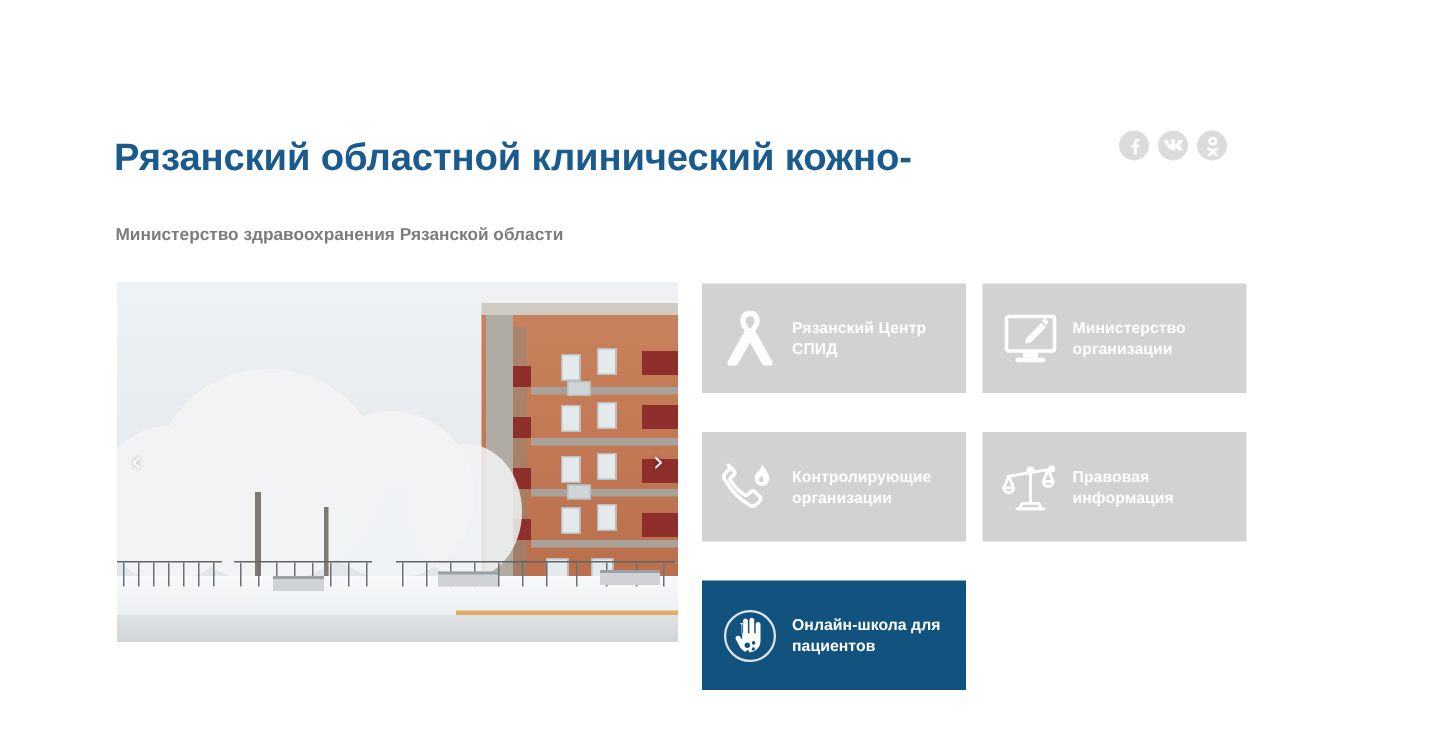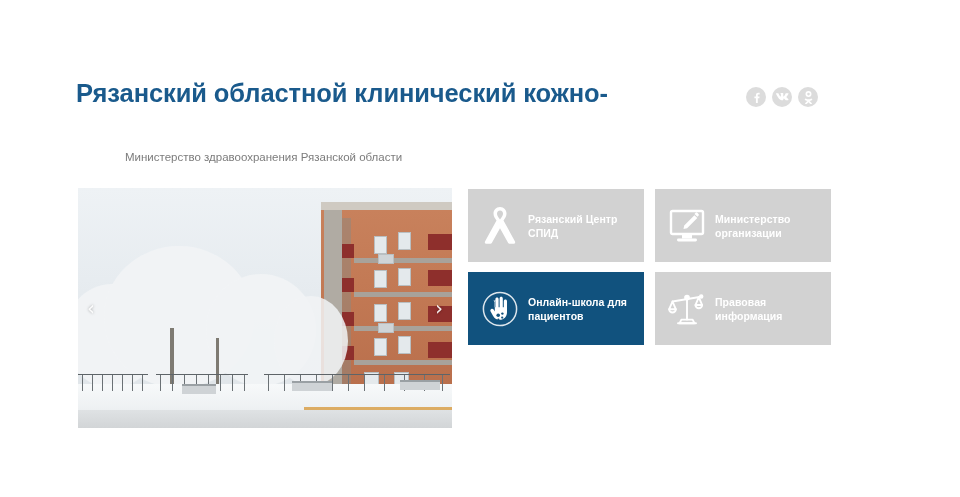--- a/index.html
+++ b/index.html
@@ -11,26 +11,25 @@
   }
   .page{position:relative;width:960px;height:497px;background:#fff;}
 
   
   .header{position:absolute;left:0;top:0;width:960px;height:180px;}
   .title{
     position:absolute;left:76px;top:78px;width:600px;
     color:#1a5a8c;font-size:25.5px;line-height:31px;font-weight:bold;
     letter-spacing:-0.1px;
   }
-  .title .ln{display:block;white-space:nowrap;}
+  .title .ln{display:block;white-space:nowrap;margin-top:12px;}
   .subtitle{
     position:absolute;left:77px;top:150px;
-    color:#7c7c7c;font-size:11.5px;line-height:14px;font-weight:normal;
+    color:#7c7c7c;font-size:11.5px;line-height:14px;font-weight:bold;
     white-space:nowrap;
-    margin-left:48px;
   }
 
   
   .social{position:absolute;left:746px;top:87px;display:flex;gap:6px;align-items:center;}
   .soc{
     width:20px;height:20px;border-radius:50%;background:#dcdcdc;
     display:flex;align-items:center;justify-content:center;
     color:#ffffff;font-size:12px;font-weight:bold;line-height:1;
     cursor:pointer;
   }
@@ -78,21 +77,21 @@
     text-shadow:0 0 3px rgba(0,0,0,.35);font-family:"DejaVu Sans",sans-serif;
   }
   .c-arrow.left{left:2px;}
   .c-arrow.right{right:2px;}
 
   
   .tiles{
     position:absolute;left:468px;top:189px;
     width:363px;height:239px;
     display:grid;grid-template-columns:176px 176px;grid-template-rows:73px 73px 73px;
-    gap:10px 11px;
+    gap:26px 11px;
   }
   .tile{
     background:#d2d2d2;display:flex;align-items:center;
     padding:0 8px 0 10px;box-sizing:border-box;cursor:pointer;
   }
   .tile.active{background:#11527e;}
   .tile .ico{
     width:44px;min-width:44px;height:44px;display:flex;align-items:center;justify-content:center;
     color:#ffffff;margin-right:6px;
   }
@@ -245,38 +244,33 @@
           <rect x="13" y="25.5" width="10" height="4" fill="#fff"></rect>
           <rect x="8" y="29.5" width="20" height="3" rx="1.4" fill="#fff"></rect>
         </svg>
       </div>
       <div class="lbl">
         <span>Министерство</span>
         <span>организации</span>
       </div>
     </div>
 
-
-
-    <div class="tile active">
-      <div class="ico">
-        <svg width="40" height="40" viewBox="0 0 40 40" aria-hidden="true">
-          <circle cx="20" cy="20" r="16.6" fill="none" stroke="#ffffff" stroke-width="1.5" opacity=".85"></circle>
-          <path fill="#fff" d="M12.8 11.4c.9 0 1.6.7 1.6 1.6v5.2h1V10c0-.9.7-1.6 1.6-1.6s1.6.7 1.6 1.6v8.2h1V9.4c0-.9.7-1.6 1.6-1.6s1.6.7 1.6 1.6v8.8h1v-6c0-.9.7-1.6 1.6-1.6s1.6.7 1.6 1.6v11c0 4.3-3 7.6-7.4 7.6-3.2 0-5.2-1.4-6.6-4l-2.4-4.4c-.5-.9-.2-1.9.7-2.4.8-.4 1.8-.2 2.3.6l1.2 1.9V13c0-.9.7-1.6 1.6-1.6z"></path>
-          <circle cx="18.2" cy="26.2" r="1.8" fill="#11527e"></circle>
-          <circle cx="22.4" cy="24.6" r="1.2" fill="#11527e"></circle>
-          <circle cx="22.2" cy="28.6" r="1.1" fill="#11527e"></circle>
-          <circle cx="18.4" cy="30.4" r="1" fill="#11527e"></circle>
-        </svg>
-      </div>
-      <div class="lbl">
-        <span>Онлайн-школа для</span>
-        <span>пациентов</span>
-      </div>
-    </div>
+    <div class="tile">
+      <div class="ico">
+        <svg width="38" height="36" viewBox="0 0 38 36" aria-hidden="true">
+          <path fill="none" stroke="#fff" stroke-width="2.4" stroke-linejoin="round" d="M5.6 4.3 9.3 7.9c.7.7.7 1.8 0 2.5l-2 2c-.6.6-.7 1.6-.2 2.3 2.4 3.6 5.6 6.8 9.2 9.2.7.5 1.7.4 2.3-.2l2-2c.7-.7 1.8-.7 2.5 0l3.6 3.6c.7.7.7 1.8 0 2.5l-2.6 2.6c-1 1-2.6 1.3-3.9.6C13.5 27.3 7.5 21.3 3 13.4c-.7-1.3-.4-2.9.6-3.9l2.6-2.6a1.8 1.8 0 0 1 2.5 0z" transform="translate(-1,-1)"></path>
+          <path fill="#fff" d="M26.9 2.6c-.3 2.8-2.2 4-3.5 5.8-1.4 1.9-1.7 4.6-.2 6.6 1 1.4 2.8 2.2 4.5 2 1.8-.2 3.3-1.5 3.9-3.2.8-2.3-.2-4.4-1.3-6.3-.9-1.6-2-2.9-3.4-4.9zm.2 8.1c.6.9 1.2 1.7 1 2.6-.2.7-.8 1.2-1.5 1.2-.8 0-1.4-.5-1.6-1.2-.2-.9.4-1.6 1-2.3.4-.4.8-.9 1.1-1.3z"></path>
+        </svg>
+      </div>
+      <div class="lbl">
+        <span>Контролирующие</span>
+        <span>организации</span>
+      </div>
+    </div>
+
 
     <div class="tile">
       <div class="ico">
         <svg width="38" height="38" viewBox="0 0 38 38" aria-hidden="true">
           <g fill="none" stroke="#fff" stroke-width="1.9" stroke-linejoin="round" stroke-linecap="round">
             <path d="M19 8.5v21"></path>
             <path d="M4.5 11.5 33 6.8"></path>
             <circle cx="19" cy="7.6" r="1.9" fill="#fff"></circle>
             <circle cx="33.2" cy="6.6" r="1.3" fill="#fff"></circle>
             <path d="M4.5 11.5 1.2 19.2h6.6z" fill="none"></path>
@@ -287,15 +281,32 @@
             <path d="M10 33.2h18"></path>
           </g>
         </svg>
       </div>
       <div class="lbl">
         <span>Правовая</span>
         <span>информация</span>
       </div>
     </div>
 
+    <div class="tile active">
+      <div class="ico">
+        <svg width="40" height="40" viewBox="0 0 40 40" aria-hidden="true">
+          <circle cx="20" cy="20" r="16.6" fill="none" stroke="#ffffff" stroke-width="1.5" opacity=".85"></circle>
+          <path fill="#fff" d="M12.8 11.4c.9 0 1.6.7 1.6 1.6v5.2h1V10c0-.9.7-1.6 1.6-1.6s1.6.7 1.6 1.6v8.2h1V9.4c0-.9.7-1.6 1.6-1.6s1.6.7 1.6 1.6v8.8h1v-6c0-.9.7-1.6 1.6-1.6s1.6.7 1.6 1.6v11c0 4.3-3 7.6-7.4 7.6-3.2 0-5.2-1.4-6.6-4l-2.4-4.4c-.5-.9-.2-1.9.7-2.4.8-.4 1.8-.2 2.3.6l1.2 1.9V13c0-.9.7-1.6 1.6-1.6z"></path>
+          <circle cx="18.2" cy="26.2" r="1.8" fill="#11527e"></circle>
+          <circle cx="22.4" cy="24.6" r="1.2" fill="#11527e"></circle>
+          <circle cx="22.2" cy="28.6" r="1.1" fill="#11527e"></circle>
+          <circle cx="18.4" cy="30.4" r="1" fill="#11527e"></circle>
+        </svg>
+      </div>
+      <div class="lbl">
+        <span>Онлайн-школа для</span>
+        <span>пациентов</span>
+      </div>
+    </div>
+
   </div>
 
 </div>
 
 </body></html>

